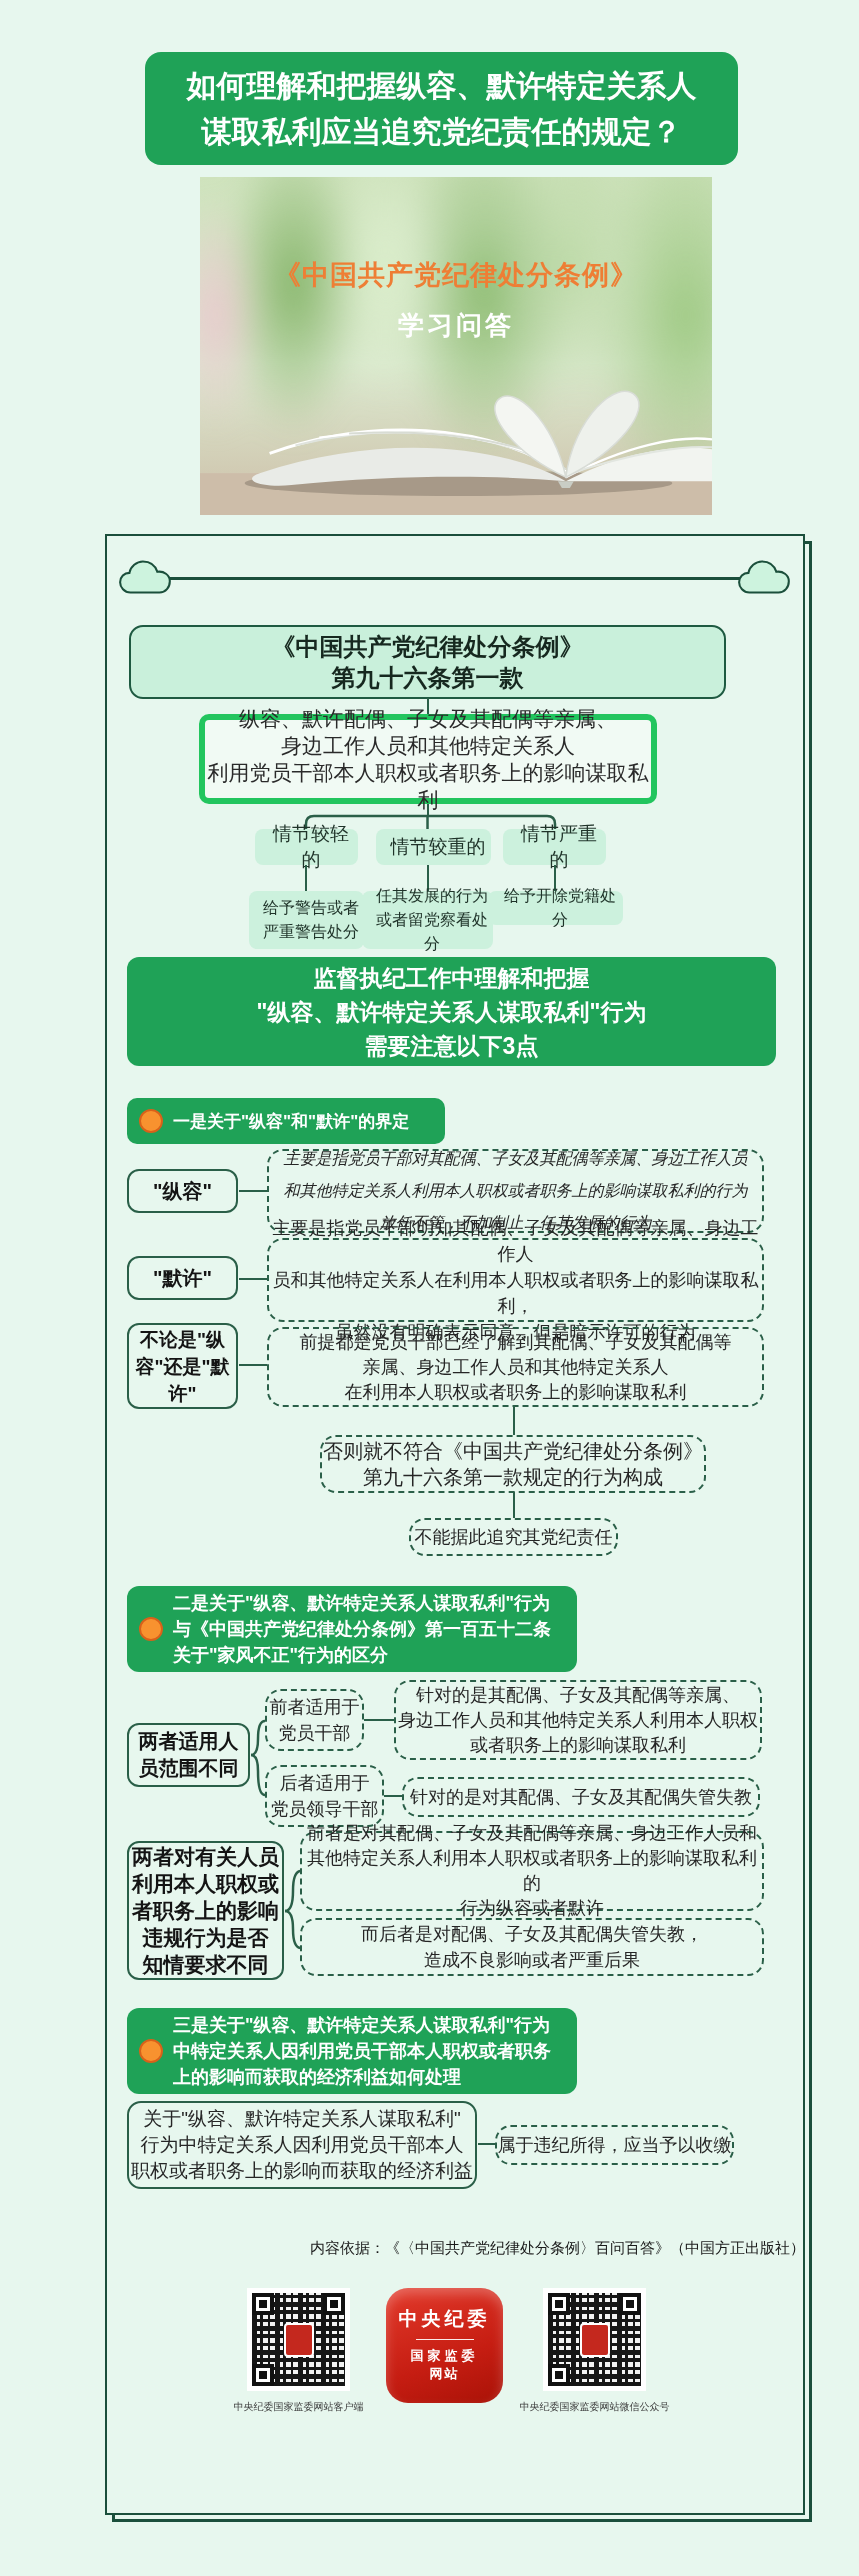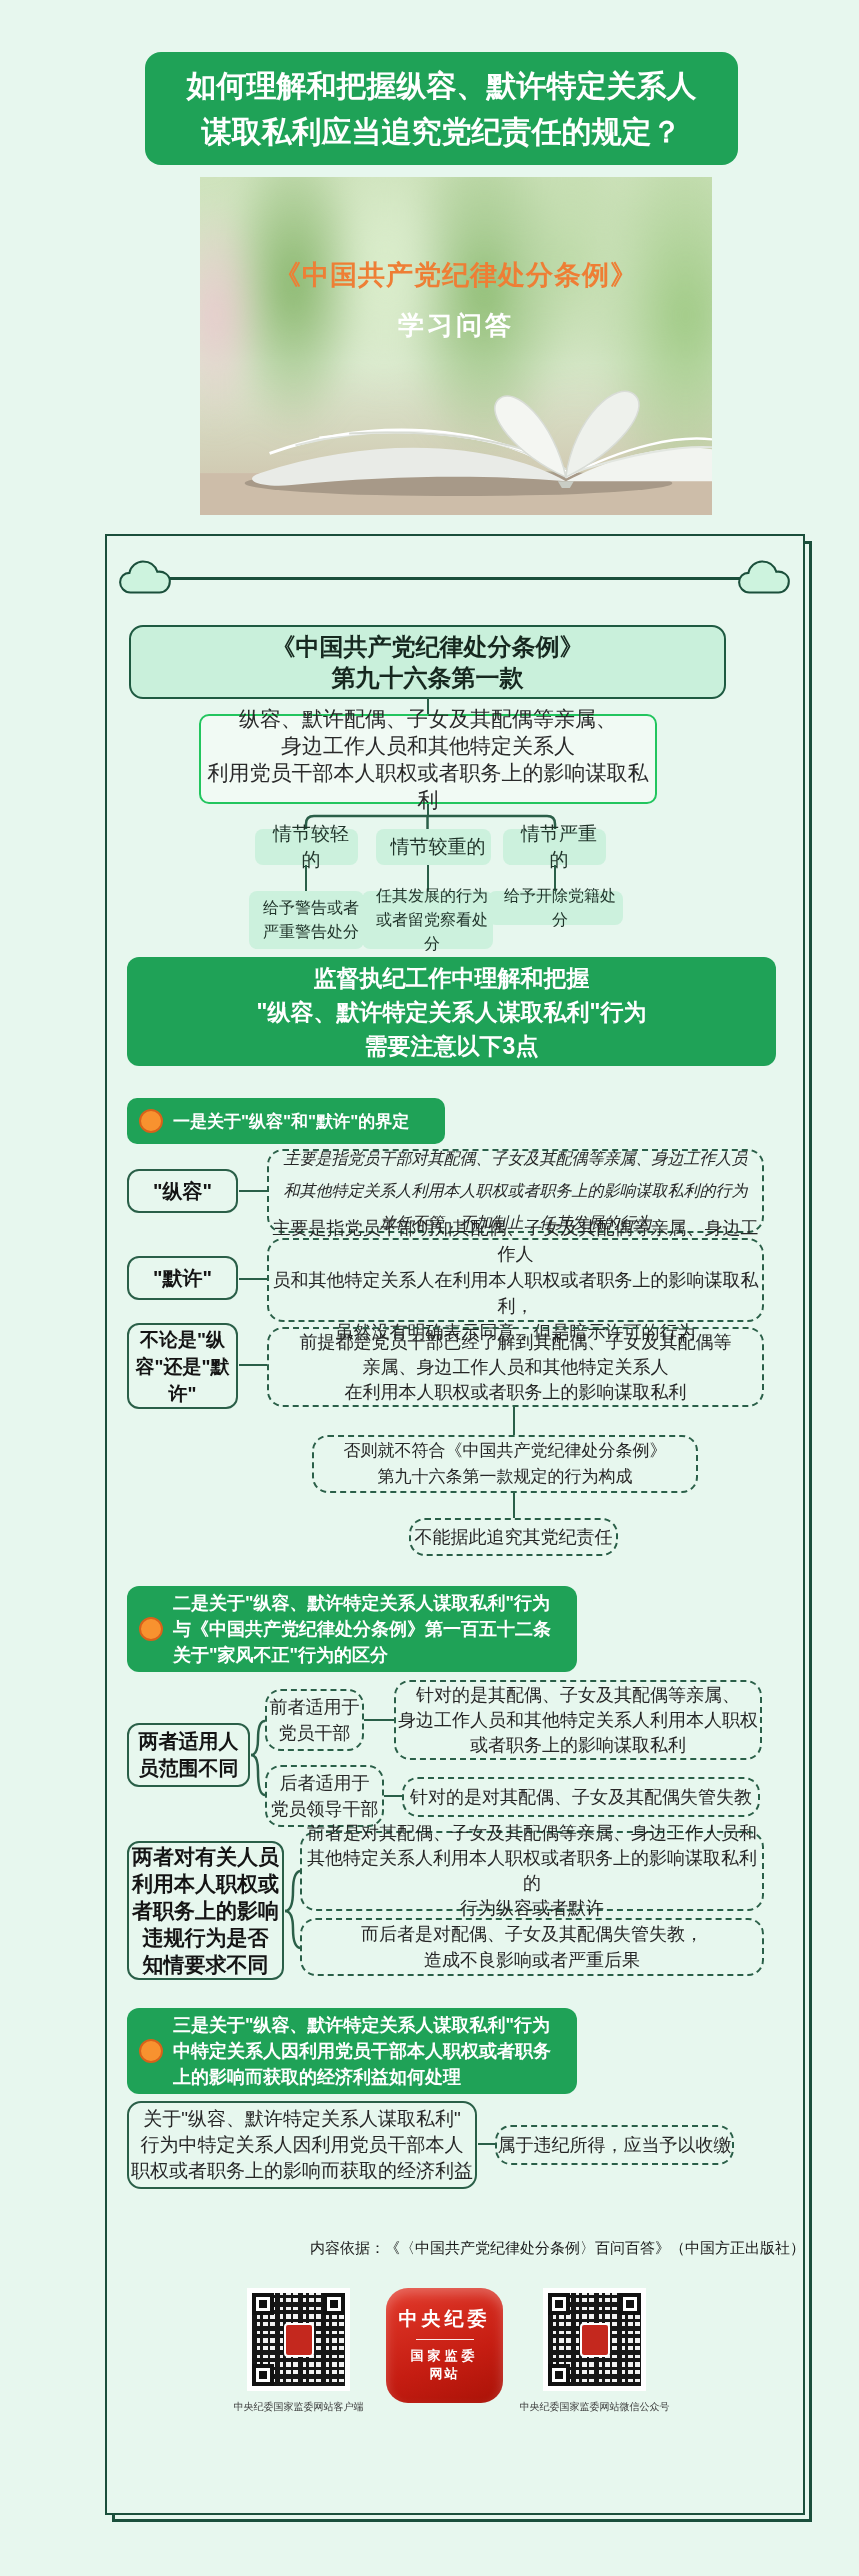--- a/index.html
+++ b/index.html
@@ -87,21 +87,21 @@
   <svg class="abs" style="left:736px;top:557px;" width="58" height="40" viewBox="0 0 56 38">
     <path d="M13,34 C7,34 3,29 3,24 C3,19 7,15 12,15 C13,9 19,4 25,4 C32,4 37,8 39,14 C45,13 51,17 51,23 C51,29 47,34 41,34 Z" fill="#cdf3de" stroke="#1b4f3b" stroke-width="2"></path>
   </svg>
 
   <div class="abs mintbox flexc" style="left:129px;top:625px;width:597px;height:74px;font-size:24px;line-height:31px;">
     <div data-bind="flow.regulation_title">《中国共产党纪律处分条例》
 第九十六条第一款</div>
   </div>
   <div class="abs vline" style="left:427px;top:698px;width:2px;height:16px;"></div>
 
-  <div class="abs flexc" style="left:199px;top:714px;width:458px;height:90px;border:2px solid #22c55e;border-radius:10px;background:#f1faf4;color:#2a2a2a;font-size:21px;line-height:27px;">
+  <div class="abs flexc" style="left:199px;top:714px;width:458px;height:90px;border:6px solid #22c55e;border-radius:10px;background:#f1faf4;color:#2a2a2a;font-size:21px;line-height:27px;">
     <div data-bind="flow.rule">纵容、默许配偶、子女及其配偶等亲属、
 身边工作人员和其他特定关系人
 利用党员干部本人职权或者职务上的影响谋取私利</div>
   </div>
   <div class="abs vline" style="left:427px;top:804px;width:2px;height:12px;"></div>
 
   <svg class="abs conn" style="left:300px;top:814px;" width="261" height="16" viewBox="0 0 262 16">
     <path d="M6,16 V10 Q6,2 14,2 H248 Q256,2 256,10 V16 M128,2 V16"></path>
   </svg>
 
@@ -168,21 +168,21 @@
 许"</div>
   </div>
   <div class="abs hline" style="left:239px;top:1364px;width:28px;height:2px;"></div>
   <div class="abs dashed flexc" style="left:267px;top:1327px;width:497px;height:80px;font-size:18px;line-height:25px;">
     <div data-bind="section1.rows.2.text">前提都是党员干部已经了解到其配偶、子女及其配偶等
 亲属、身边工作人员和其他特定关系人
 在利用本人职权或者职务上的影响谋取私利</div>
   </div>
 
   <div class="abs vline" style="left:513px;top:1407px;width:2px;height:28px;"></div>
-  <div class="abs dashed flexc" style="left:312px;top:1435px;width:386px;height:58px;font-size:17px;line-height:26px;">
+  <div class="abs dashed flexc" style="left:320px;top:1435px;width:386px;height:58px;font-size:20px;line-height:26px;">
     <div data-bind="section1.otherwise">否则就不符合《中国共产党纪律处分条例》
 第九十六条第一款规定的行为构成</div>
   </div>
   <div class="abs vline" style="left:513px;top:1492px;width:2px;height:26px;"></div>
   <div class="abs dashed flexc" style="left:409px;top:1518px;width:209px;height:38px;font-size:18px;">
     <div data-bind="section1.no_liability">不能据此追究其党纪责任</div>
   </div>
 
   <div class="abs sechead" style="left:127px;top:1586px;width:450px;height:86px;font-size:18px;line-height:26px;border-radius:12px;">
     <span class="bullet"></span>

